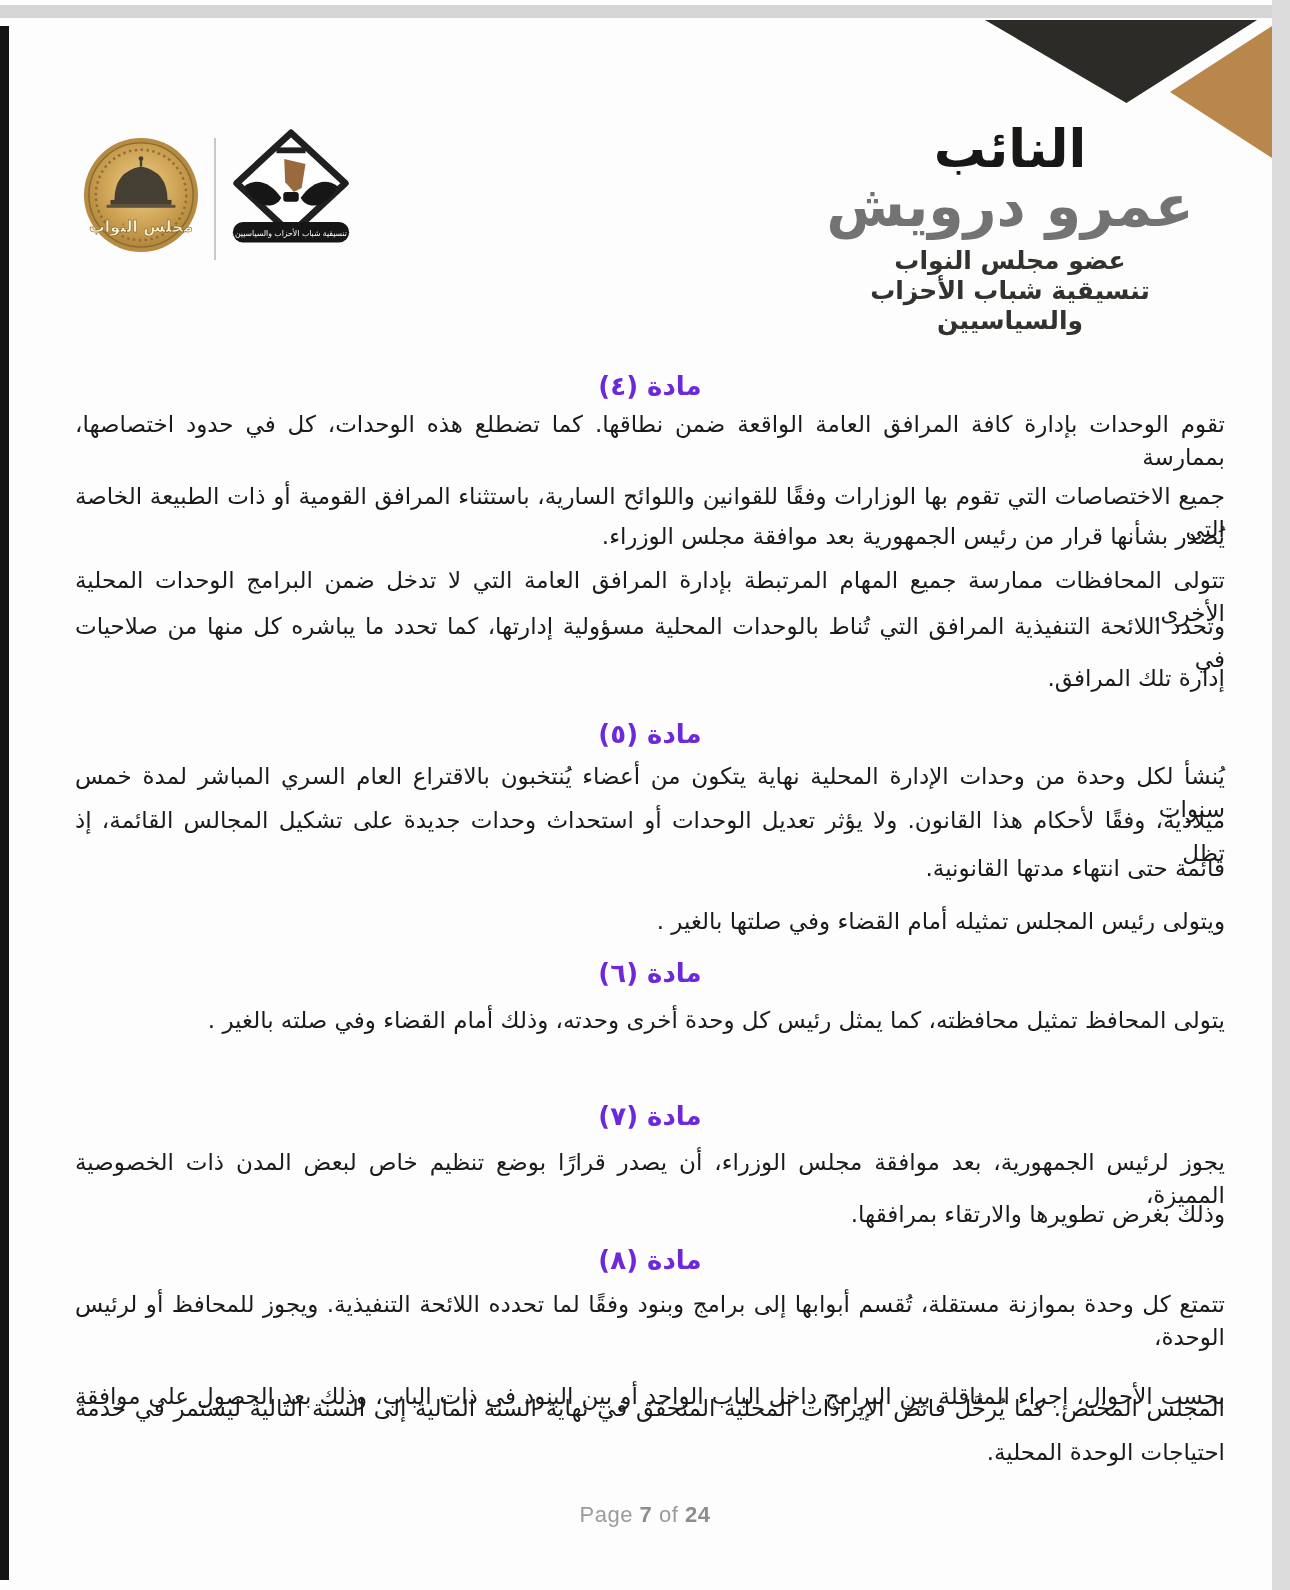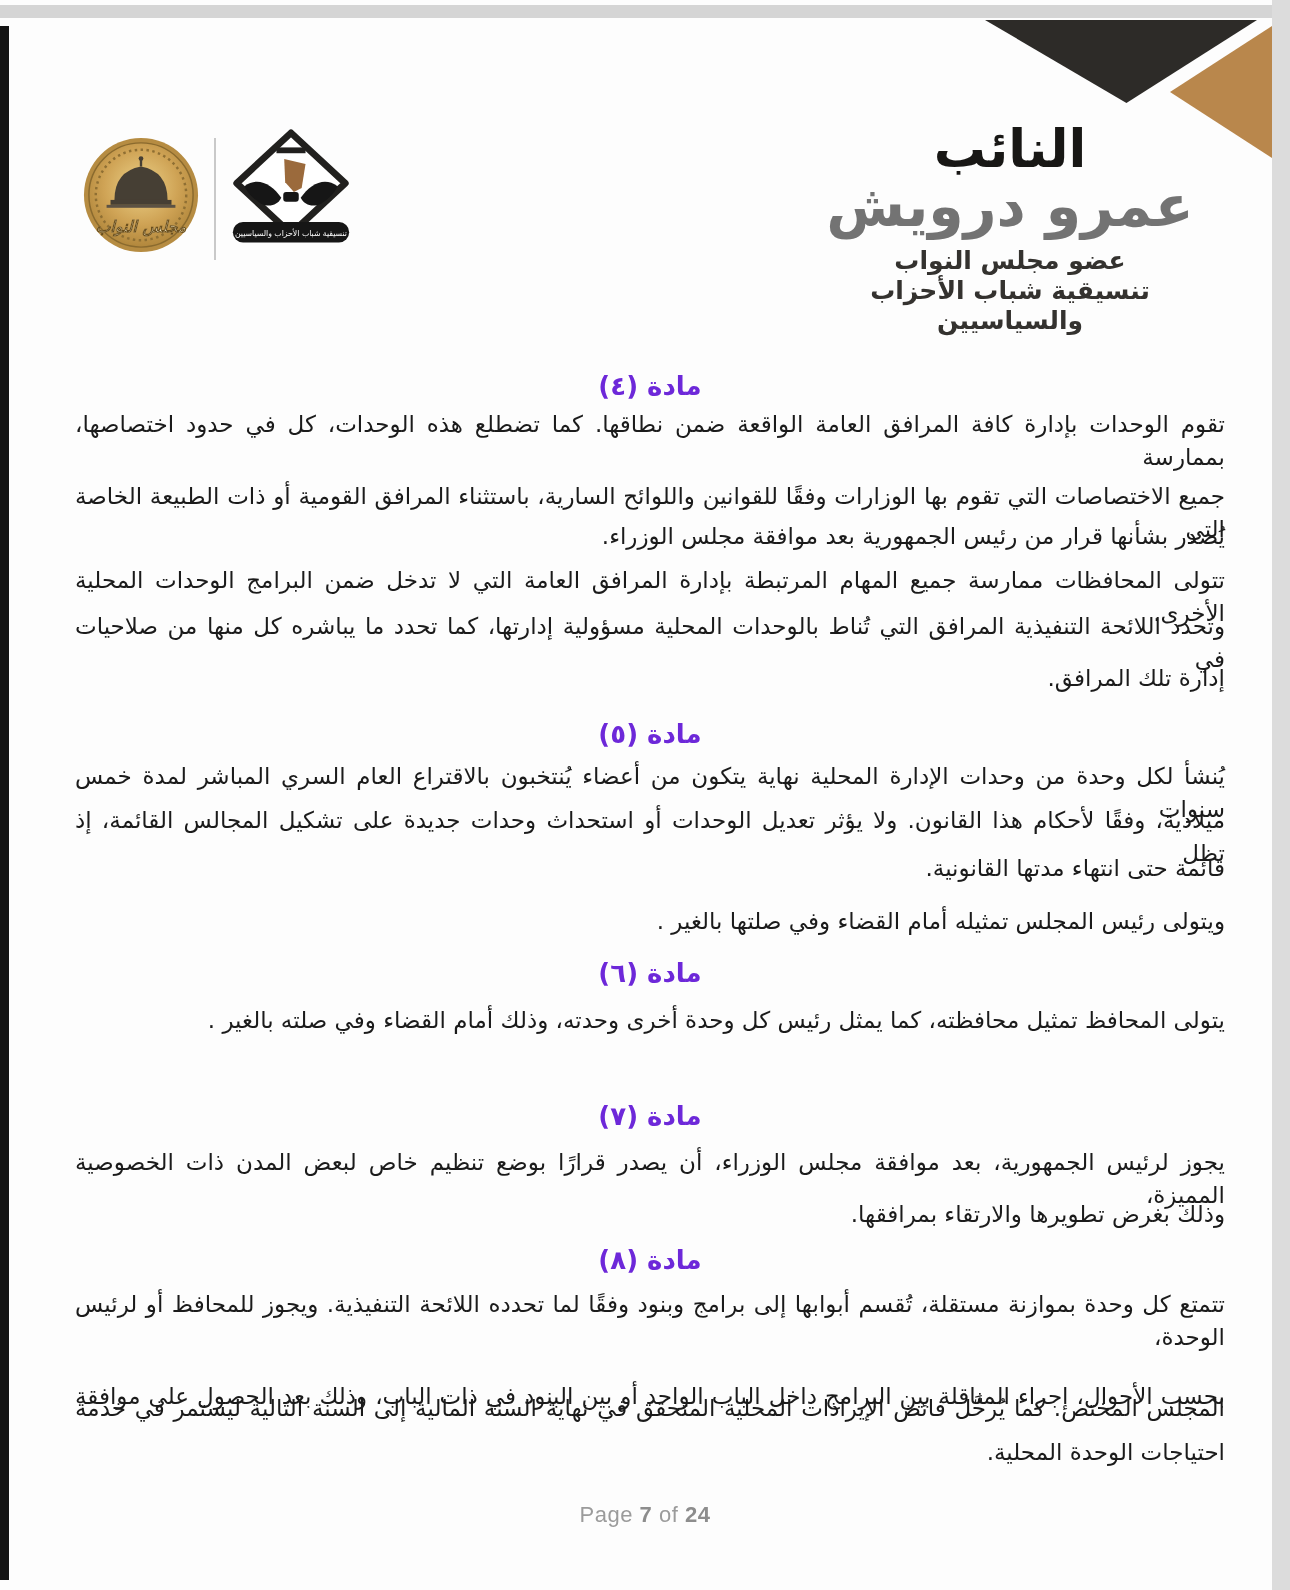--- a/index.html
+++ b/index.html
@@ -10,21 +10,21 @@
   
   .top-band{position:absolute;left:0;top:5px;width:1290px;height:13px;background:#d5d5d5;}
   .left-strip{position:absolute;left:0;top:26px;width:9px;height:1554px;background:#141414;}
   .right-strip{position:absolute;left:1272px;top:0;width:18px;height:1590px;background:#dcdcdc;}
   
   .shape-black{position:absolute;left:985px;top:20px;width:272px;height:83px;background:#2d2b28;
     clip-path:polygon(0 0,100% 0,52% 100%);}
   .shape-tan{position:absolute;left:1170px;top:26px;width:102px;height:132px;background:#b9874c;
     clip-path:polygon(100% 0,0 50%,100% 100%);}
   
-  .logo-parl{position:absolute;left:82px;top:133px;width:118px;height:124px;font-style:italic;}
+  .logo-parl{position:absolute;left:82px;top:133px;width:118px;height:124px;}
   .logo-div{position:absolute;left:214px;top:138px;width:2px;height:122px;background:#c9c9c9;}
   .logo-coord{position:absolute;left:228px;top:126px;width:126px;height:132px;}
   
   .hdr{position:absolute;left:820px;top:126px;width:380px;text-align:center;direction:rtl;}
   .hdr-role{font-size:52px;font-weight:bold;color:#181715;line-height:46px;}
   .hdr-name{font-size:57px;font-weight:bold;color:#737373;line-height:64px;margin-top:2px;}
   .hdr-sub1{font-size:25px;font-weight:700;color:#34322f;line-height:30px;margin-top:8px;}
   .hdr-sub2{font-size:25px;font-weight:700;color:#34322f;line-height:30px;}
   
   .heading{

